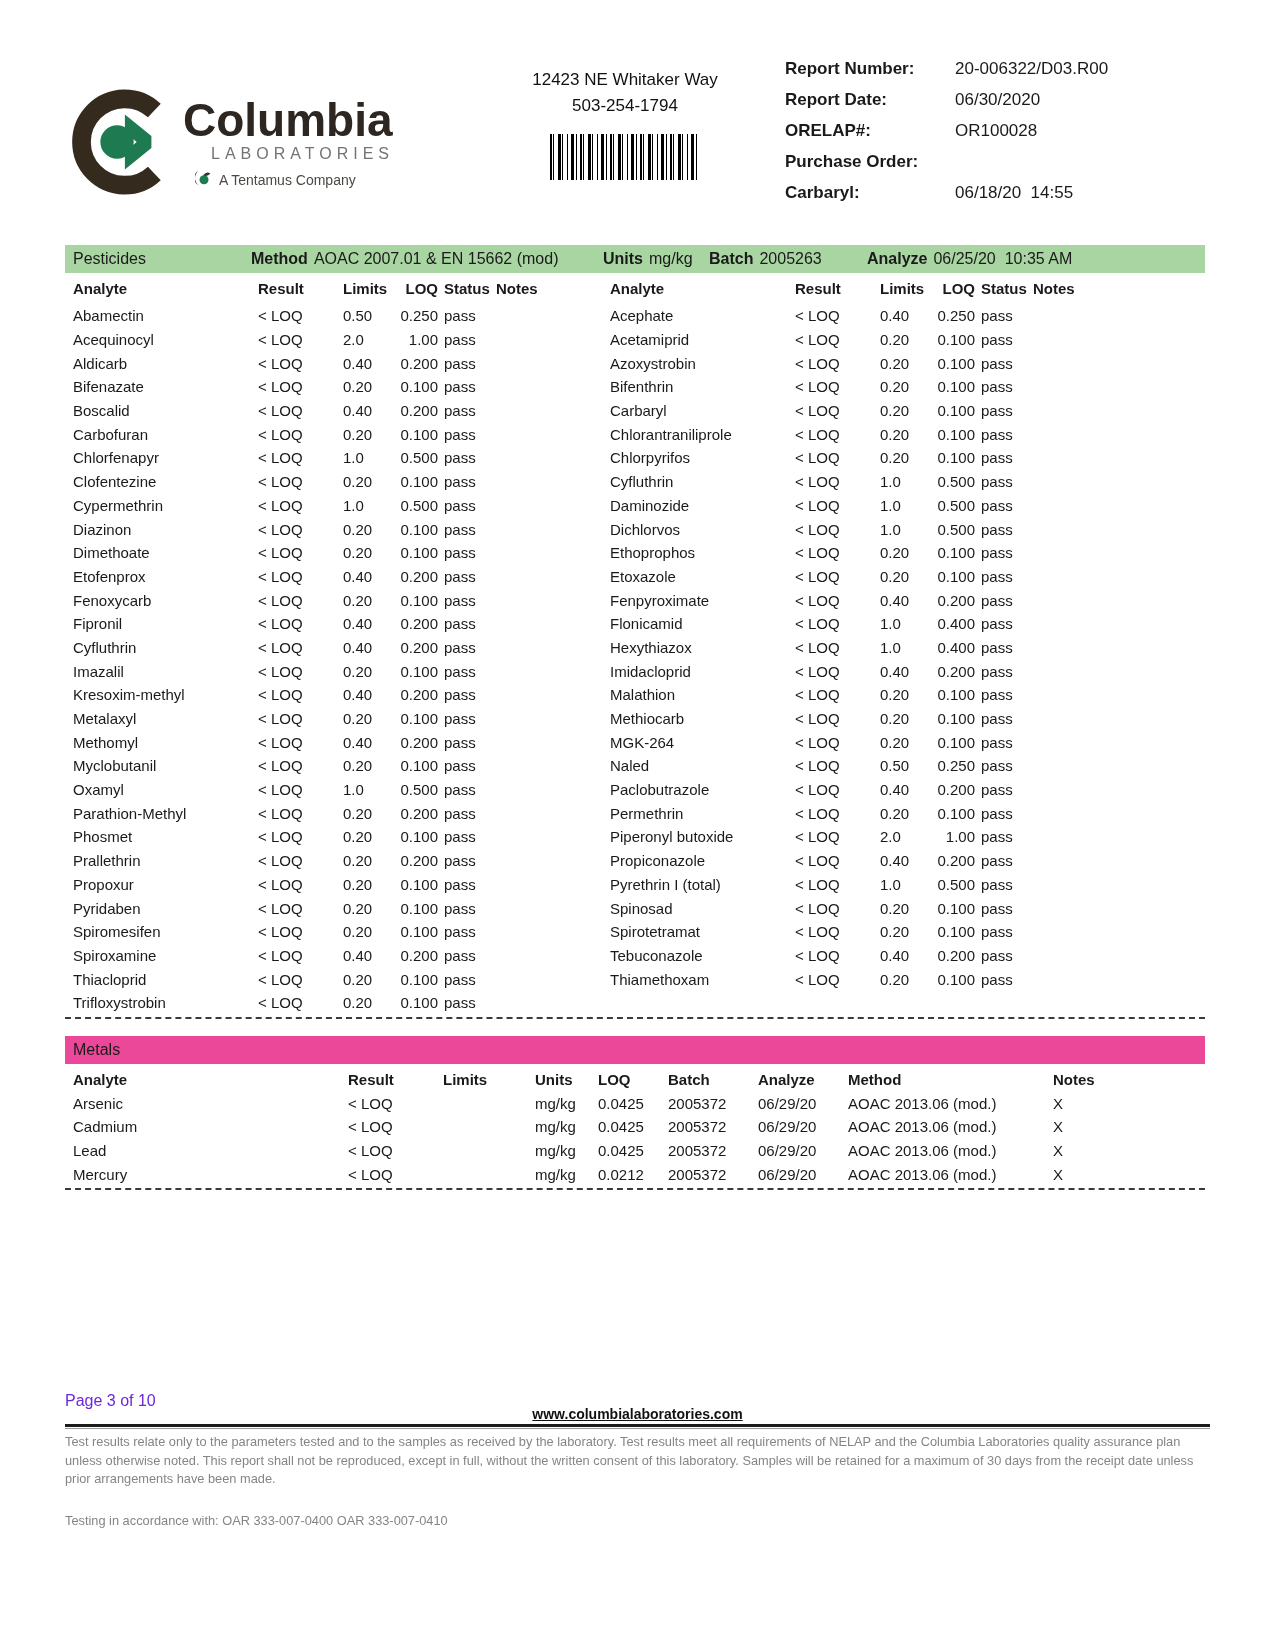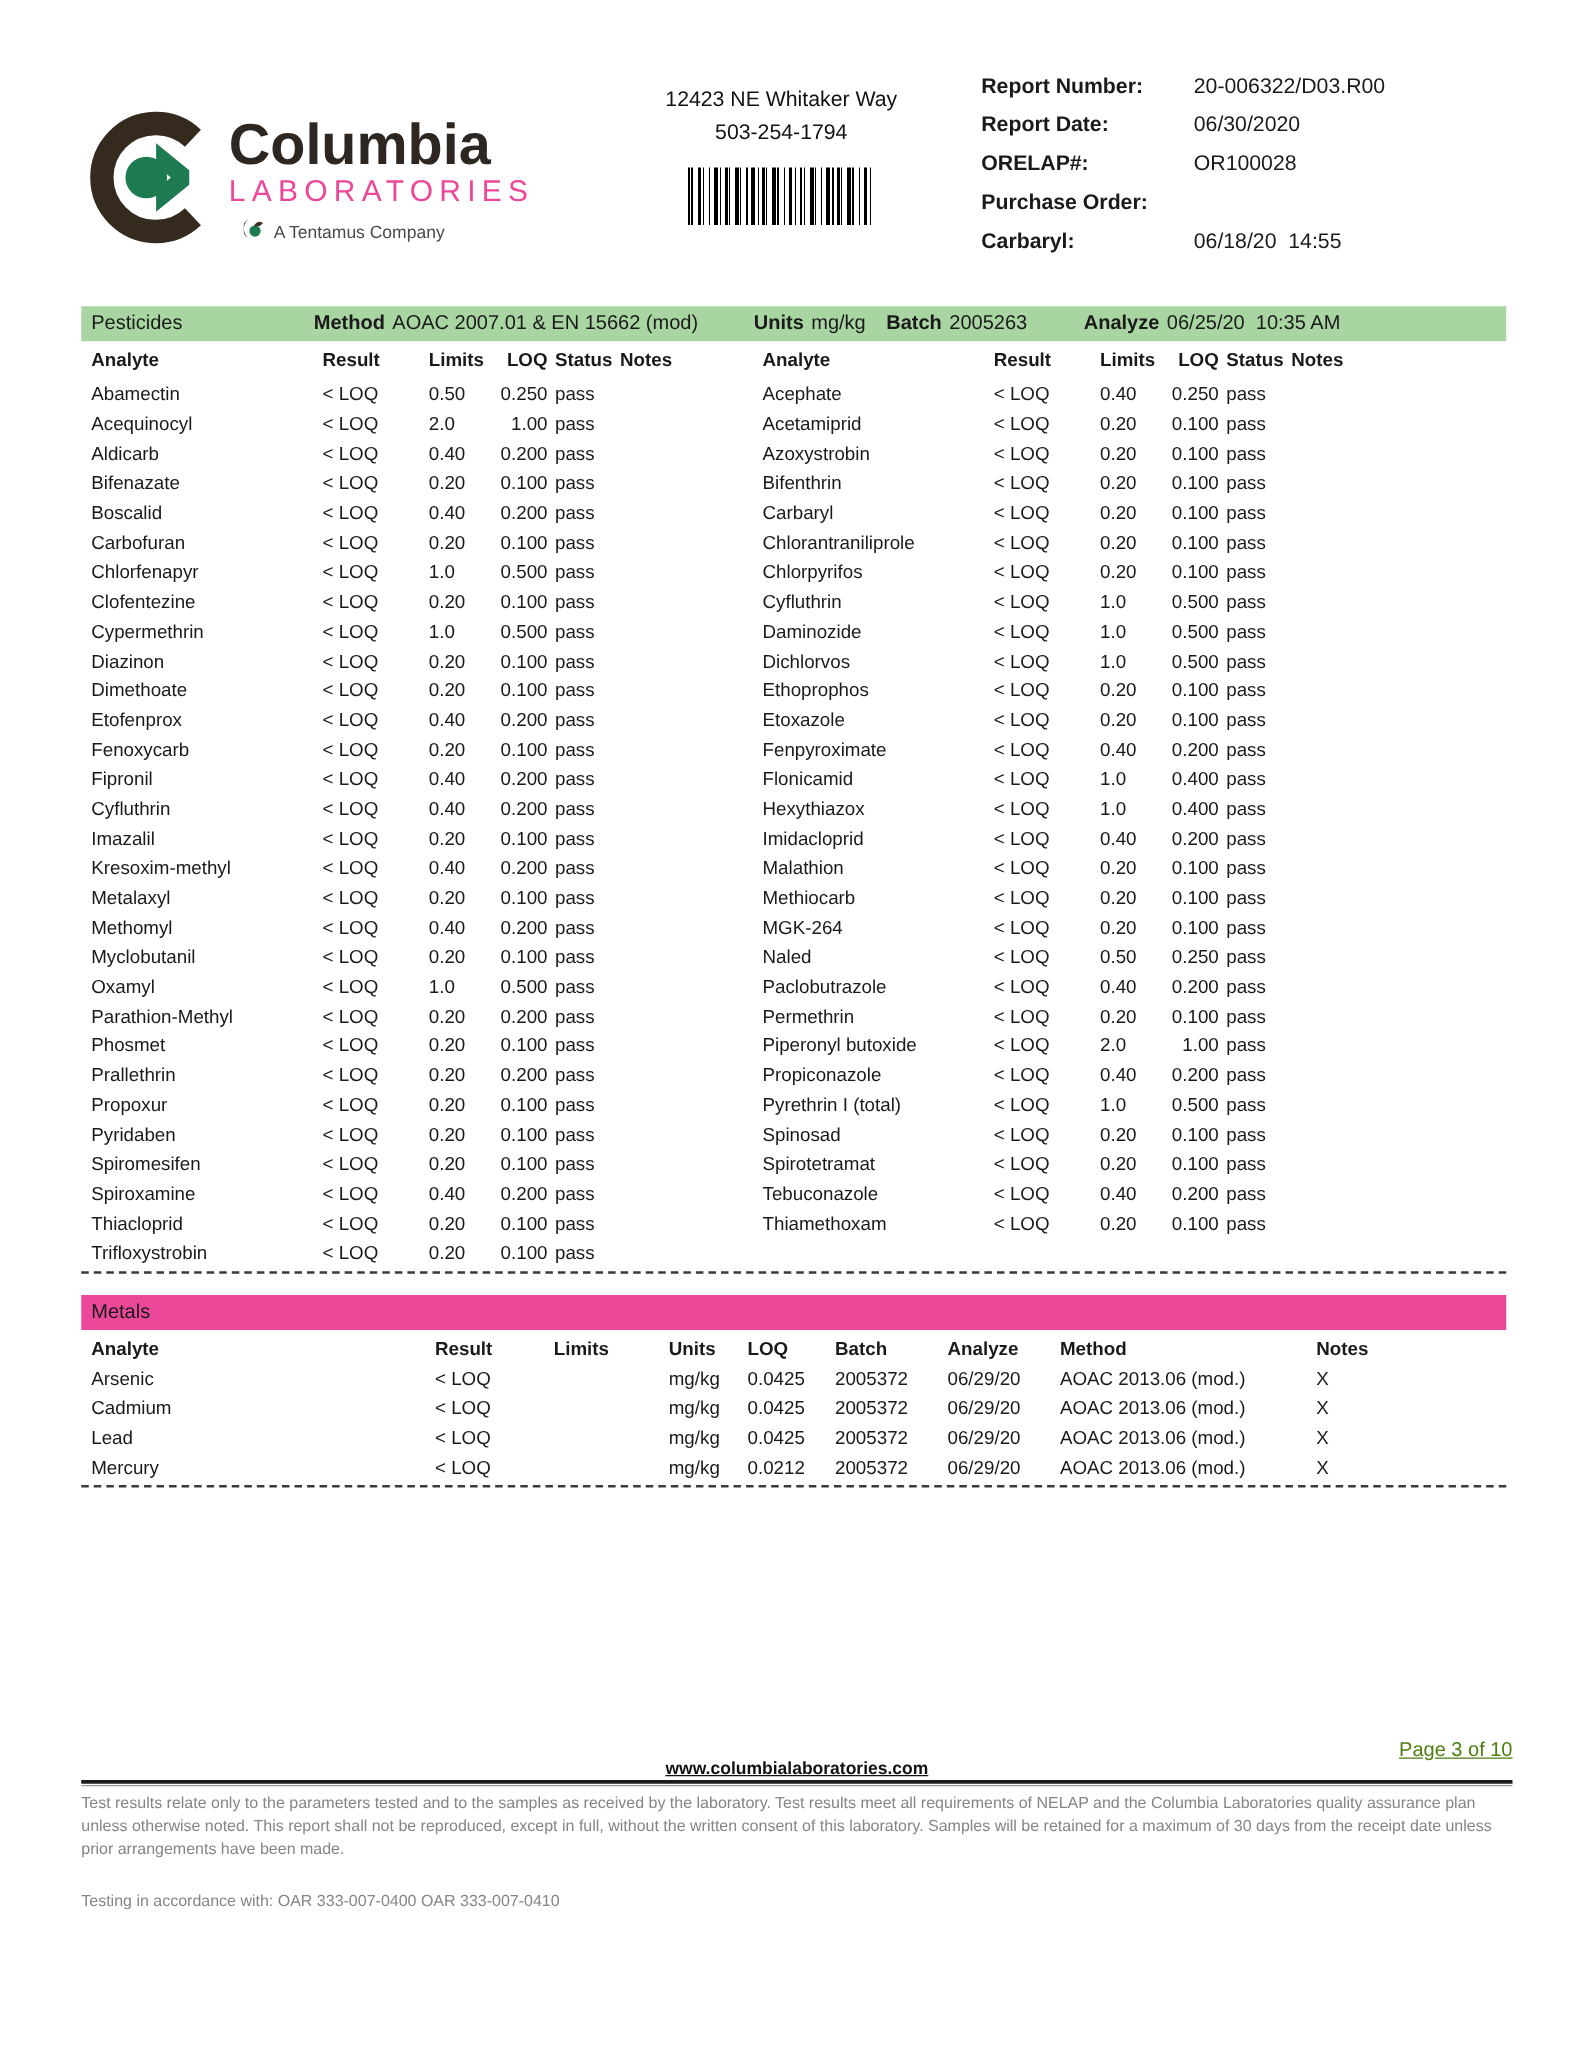--- a/index.html
+++ b/index.html
@@ -5,21 +5,21 @@
   * { margin:0; padding:0; box-sizing:border-box; }
   html,body { background:#ffffff; }
   body { font-family:"Liberation Sans", sans-serif; color:#1a1a1a; }
   .page { position:relative; width:1275px; height:1650px; background:#fff; overflow:hidden; }
 
   
   .topbar { display:flex; margin:55px 65px 0 65px; height:170px; }
   .logo-block { width:400px; display:flex; align-items:center; padding-top:8px; }
   .logo-text { margin-left:10px; }
   .brand { font-size:46px; font-weight:bold; color:#2e2620; letter-spacing:0px; line-height:1.0; }
-  .brand-sub { font-size:24px; color:#ec4899; letter-spacing:5px; margin-top:2px; }
+  .brand-sub { font-size:16px; color:#737373; letter-spacing:5px; margin-top:2px;margin-left:28px; }
   .tentamus-row { display:flex; align-items:center; margin-top:6px; margin-left:12px; }
   .tentamus-label { font-size:14px; font-weight:normal; color:#4a4a44; margin-left:6px; }
 
   .mid-block { width:320px; text-align:center; padding-top:12px; }
   .addr-line { font-size:17px; line-height:1.55; color:#111; }
   .barcode { width:150px; height:46px; margin:14px auto 0 auto;
     background:
       repeating-linear-gradient(90deg,#000 0 2px,#fff 2px 3px,#000 3px 4px,#fff 4px 8px,
         #000 8px 11px,#fff 11px 12px,#000 12px 13px,#fff 13px 17px,#000 17px 18px,#fff 18px 21px,
         #000 21px 24px,#fff 24px 26px,#000 26px 27px,#fff 27px 30px); }
@@ -54,21 +54,21 @@
   .dashed { border-bottom:2px dashed #3a3a3a; margin-top:2px; }
 
   
   .metals-bar { margin-top:17px; }
   .mrow { display:grid; grid-template-columns:275px 95px 92px 63px 70px 90px 90px 205px 1fr;
           height:23.7px; align-items:center; font-size:15px; }
   .mrow .cell { padding-left:8px; }
 
   
   .footer { position:absolute; left:65px; right:65px; top:1392px; }
-  .pageno { text-align:right; font-size:16px; color:#4d7c0f;text-decoration:underline; }
+  .pageno { font-size:16px; color:#6d28d9; }
   .website { text-align:center; font-size:14px; font-weight:bold; text-decoration:underline; margin-top:-4px; color:#111; cursor:pointer; }
   .rule-thick { height:3px; background:#1c1c1c; margin-top:2px; }
   .rule-thin { height:1px; background:#9a9a9a; margin-top:1px; }
   .disclaimer { color:#858585; font-size:12.8px; line-height:1.45; margin-top:4px; }
   .accordance { color:#858585; font-size:12.8px; margin-top:24px; }
 </style>
 </head>
 <body>
 
 <div class="page">

